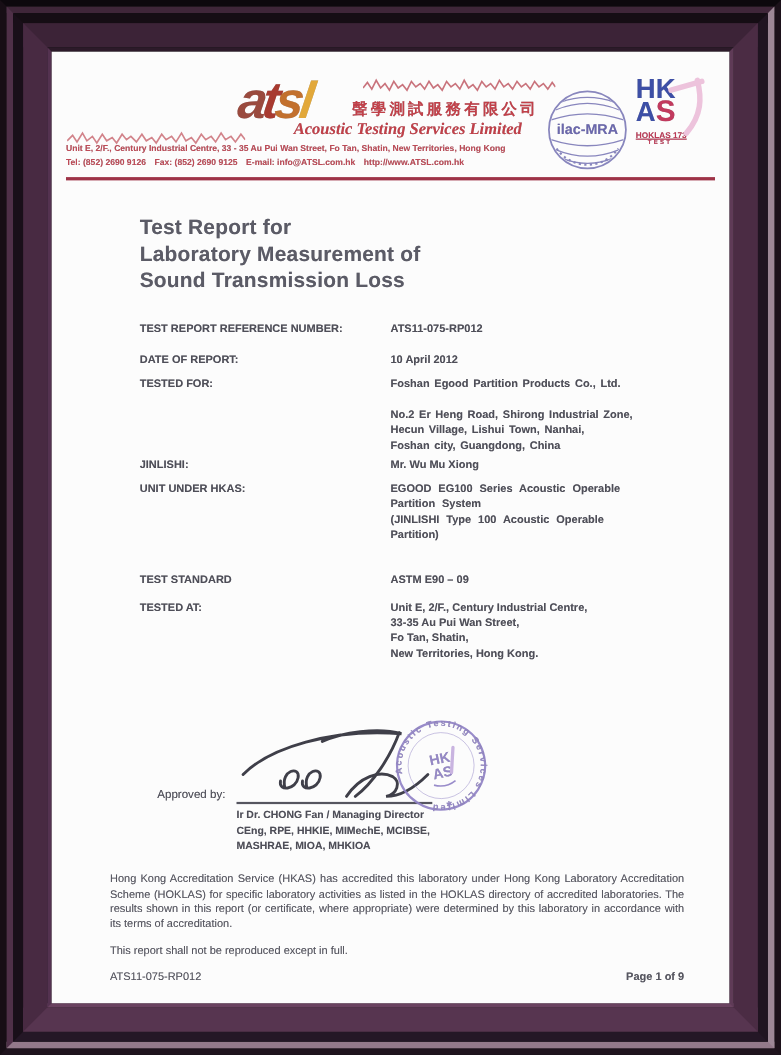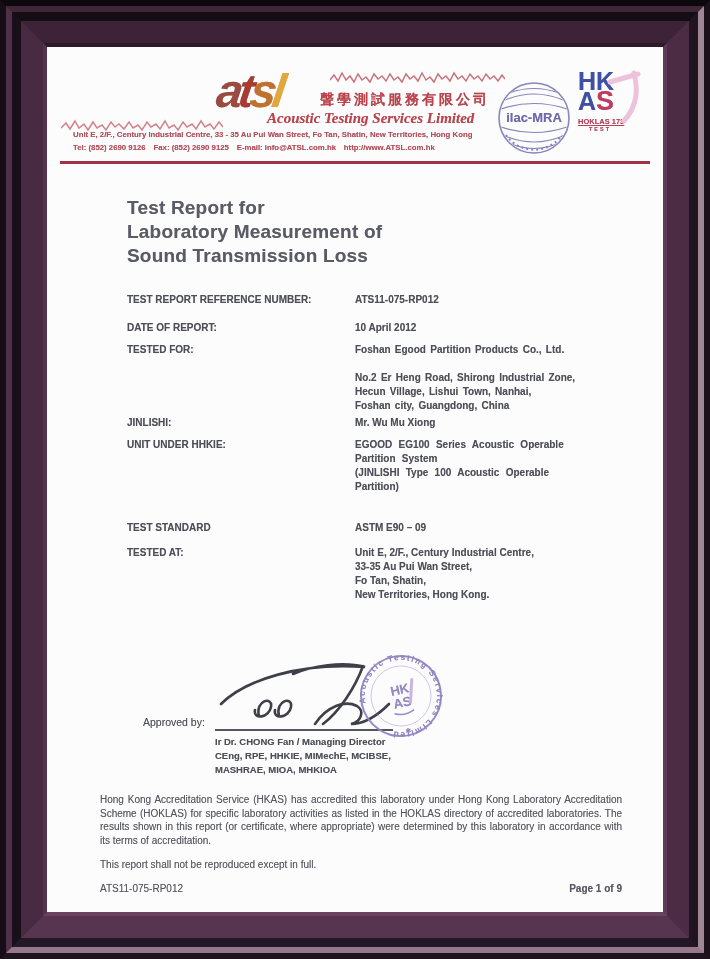--- a/index.html
+++ b/index.html
@@ -17,21 +17,21 @@
   
   .hdr{position:relative;height:114px;}
   .brand{position:absolute;left:170px;top:20px;font-size:47px;font-weight:700;font-style:italic;
          transform:skewX(-8deg);letter-spacing:-4px;line-height:1;}
   .brand .la{color:#9a4a3e}.brand .lt{color:#a83a30}.brand .ls{color:#c2702e}.brand .ll{color:#e2a83a}
   .cn{position:absolute;left:273px;top:44px;font-size:14px;font-weight:700;letter-spacing:3px;color:#c24049;white-space:nowrap;}
   .en-script{position:absolute;left:220px;top:63px;font-family:"Liberation Serif",serif;font-style:italic;
              font-weight:700;font-size:15px;color:#c24049;white-space:nowrap;}
   .wave-l{position:absolute;left:14px;top:68px;}
   .wave-r{position:absolute;left:283px;top:22px;}
-  .addr{position:absolute;left:26px;color:#bf4a56;font-weight:700;font-size:7.8px;white-space:nowrap;}
+  .addr{position:absolute;left:13px;color:#bf4a56;font-weight:700;font-size:7.8px;white-space:nowrap;}
   .addr1{top:83px;}
   .addr2{top:96px;text-align:center;}
   .ilac{position:absolute;left:450px;top:33px;}
   .hkas{position:absolute;left:531px;top:24px;width:66px;}
   .hkas-letters{position:relative;font-weight:900;font-size:25px;line-height:20px;color:#3d4fa6;letter-spacing:0;}
   .hkas-letters .s-red{color:#c23a5e;font-size:27px;}
   .hkas-tick{position:absolute;left:24px;top:-2px;pointer-events:none;}
   .hoklas{margin-top:6px;font-size:7.5px;font-weight:700;color:#c03a56;text-decoration:underline;white-space:nowrap;}
   .hoklas-sub{font-size:5.5px;font-weight:700;color:#c03a56;letter-spacing:2px;text-align:center;width:44px;}
   .rule{height:3px;background:#9e3347;margin:0 13px;}
@@ -139,21 +139,21 @@
 
 No.2 Er Heng Road, Shirong Industrial Zone,
 Hecun Village, Lishui Town, Nanhai,
 Foshan city, Guangdong, China</div>
         </div>
         <div class="frow mb8">
           <div class="flabel">JINLISHI:</div>
           <div class="fvalue">Mr. Wu Mu Xiong</div>
         </div>
         <div class="frow mb27">
-          <div class="flabel">UNIT UNDER HHKIE:</div>
+          <div class="flabel">UNIT UNDER HKAS:</div>
           <div class="fvalue justify-wide">EGOOD EG100 Series Acoustic Operable
 Partition System
 (JINLISHI Type 100 Acoustic Operable
 Partition)</div>
         </div>
         <div class="frow mb11">
           <div class="flabel">TEST STANDARD</div>
           <div class="fvalue">ASTM E90 – 09</div>
         </div>
         <div class="frow">

